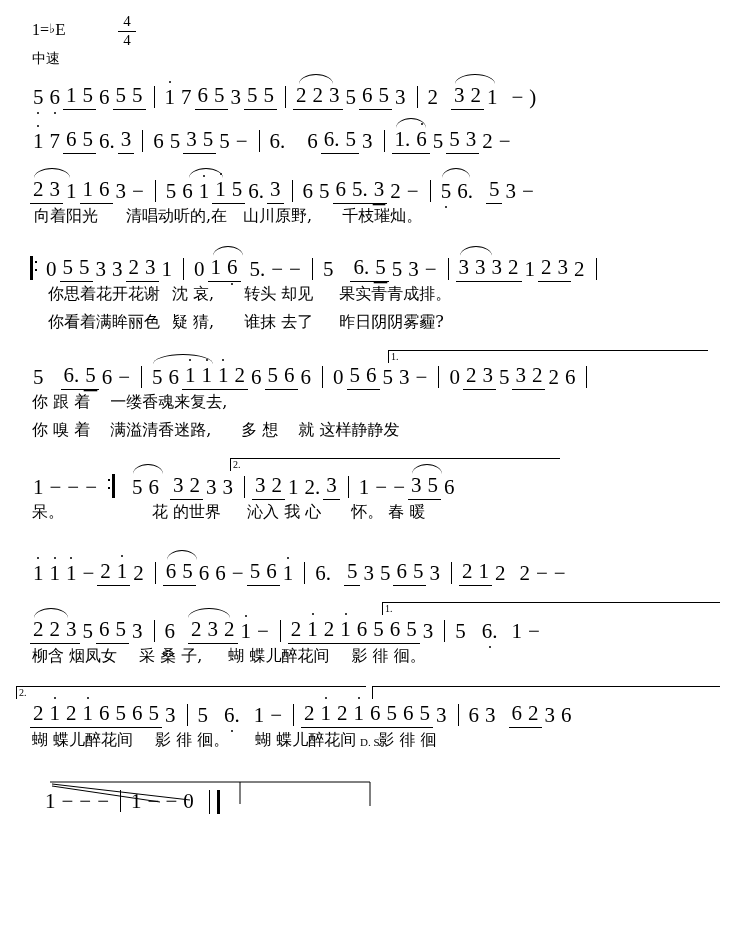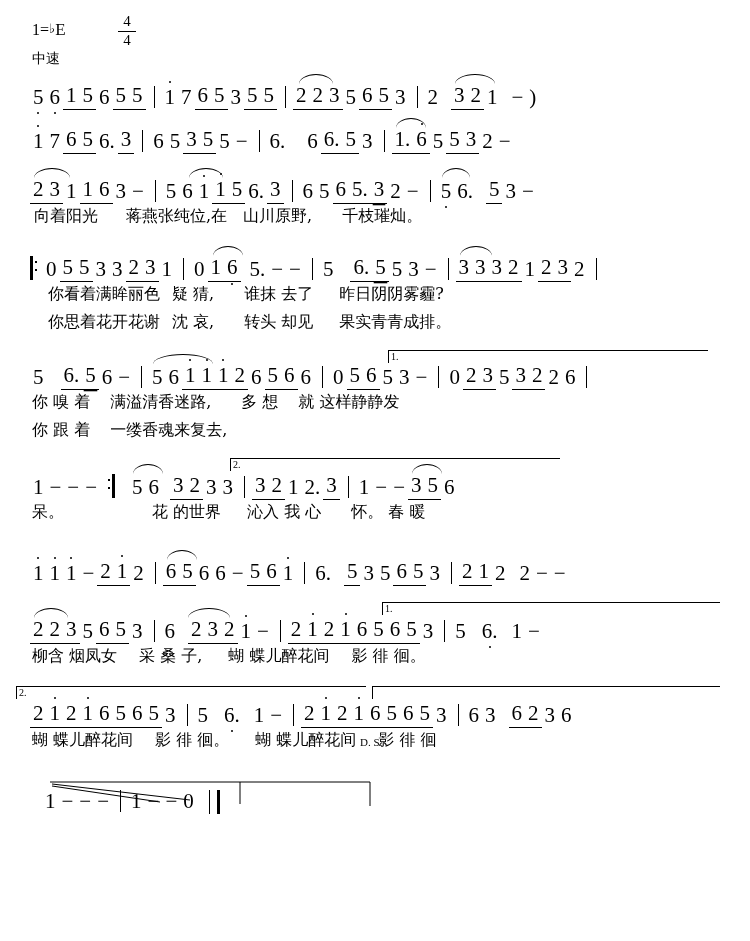--- a/index.html
+++ b/index.html
@@ -297,21 +297,21 @@
       <span class="measure">
         <span class="slur" style="left:4px;width:28px;"></span>
         <span class="note nlow">5</span><span class="note">6.</span>
         <span style="width:10px;display:inline-block"></span>
         <span class="note u1">5</span><span class="note">3</span>
         <span class="note">−</span>
       </span>
     </div>
     <div class="lyr-row">
       <span style="width:4px"></span><span>向着阳光</span>
-      <span style="width:28px"></span><span>蒋燕张纯位,在</span>
+      <span style="width:28px"></span><span>清唱动听的,在</span>
       <span style="width:16px"></span><span>山川原野,</span>
       <span style="width:30px"></span><span>千枝璀灿。</span>
     </div>
   </div>
 
   <div class="system" style="margin-top:14px;">
     <div class="notes-row">
       <span class="repeat-open"></span>
       <span class="measure">
         <span class="note">0</span><span class="note u1">5</span><span class="note u1">5</span>
@@ -332,32 +332,32 @@
         <span class="note">5</span><span class="note">3</span><span class="note">−</span>
       </span>
       <span class="barline"></span>
       <span class="measure">
         <span class="slur" style="left:4px;width:32px;"></span>
         <span class="note u1">3</span><span class="note u1">3</span>
         <span class="note u1">3</span><span class="note u1">2</span><span class="note">1</span>
         <span class="note u1">2</span><span class="note u1">3</span><span class="note">2</span>
       </span>
       <span class="barline"></span>
+    </div>
+    <div class="lyr-row lyr2">
+      <span style="width:18px"></span><span>你思着花开花谢</span>
+      <span style="width:12px"></span><span>沈 哀,</span>
+      <span style="width:30px"></span><span>转头 却见</span>
+      <span style="width:26px"></span><span>果实青青成排。</span>
     </div>
     <div class="lyr-row">
       <span style="width:18px"></span><span>你看着满眸丽色</span>
       <span style="width:12px"></span><span>疑 猜,</span>
       <span style="width:30px"></span><span>谁抹 去了</span>
       <span style="width:26px"></span><span>昨日阴阴雾霾?</span>
-    </div>
-    <div class="lyr-row lyr2">
-      <span style="width:18px"></span><span>你思着花开花谢</span>
-      <span style="width:12px"></span><span>沈 哀,</span>
-      <span style="width:30px"></span><span>转头 却见</span>
-      <span style="width:26px"></span><span>果实青青成排。</span>
     </div>
   </div>
 
   <div class="system" style="margin-top:16px;">
     <div class="ending" style="left:358px;top:-4px;width:320px;"><span>1.</span></div>
     <div class="notes-row">
       <span class="measure">
         <span class="note">5</span><span style="width:14px;display:inline-block"></span>
         <span class="note u1">6.</span><span class="note u2">5</span>
         <span class="note">6</span><span class="note">−</span>
@@ -378,29 +378,29 @@
         <span class="note">3</span><span class="note">−</span>
       </span>
       <span class="barline"></span>
       <span class="measure">
         <span class="note">0</span><span class="note u1">2</span><span class="note u1">3</span>
         <span class="note">5</span><span class="note u1">3</span><span class="note u1">2</span>
         <span class="note">2</span><span class="note">6</span>
       </span>
       <span class="barline"></span>
     </div>
+    <div class="lyr-row lyr2">
+      <span style="width:2px"></span><span>你 跟 着</span>
+      <span style="width:20px"></span><span>一缕香魂来复去,</span>
+    </div>
     <div class="lyr-row">
       <span style="width:2px"></span><span>你 嗅 着</span>
       <span style="width:20px"></span><span>满溢清香迷路,</span>
       <span style="width:30px"></span><span>多 想</span>
       <span style="width:20px"></span><span>就 这样静静发</span>
-    </div>
-    <div class="lyr-row lyr2">
-      <span style="width:2px"></span><span>你 跟 着</span>
-      <span style="width:20px"></span><span>一缕香魂来复去,</span>
     </div>
   </div>
 
   <div class="system" style="margin-top:18px;">
     <div class="ending" style="left:200px;top:-6px;width:330px;"><span>2.</span></div>
     <div class="notes-row">
       <span class="measure">
         <span class="note">1</span><span class="note">−</span>
         <span class="note">−</span><span class="note">−</span>
       </span>

